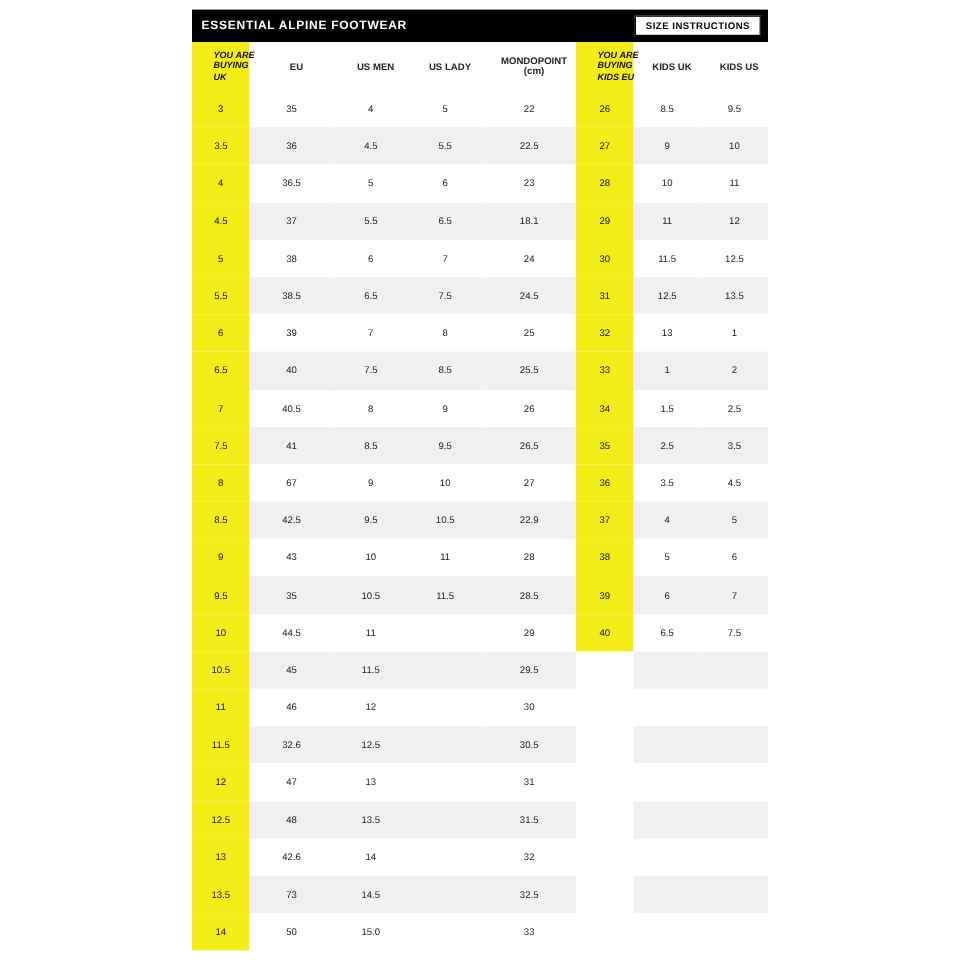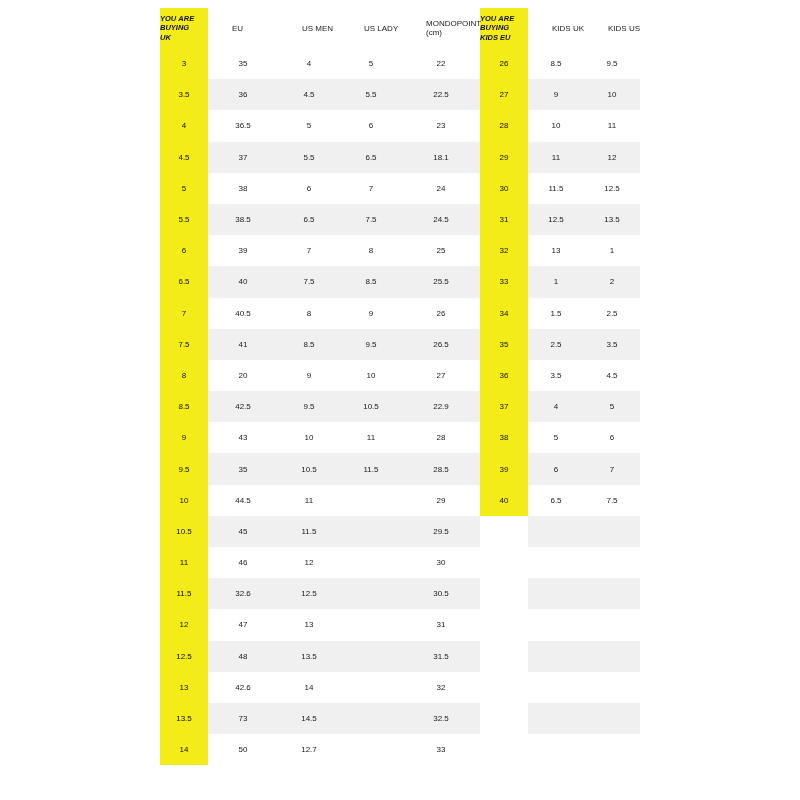--- a/index.html
+++ b/index.html
@@ -79,37 +79,37 @@
   col.c3 { width: 62px; }
   col.c4 { width: 78px; }
   col.c5 { width: 48px; }
   col.c6 { width: 56px; }
   col.c7 { width: 56px; }
 
   
   tr.head td {
     height: 40px;
     font-size: 8px;
-    font-weight: normal;
+    font-weight: bold;
     color: #222;
-    text-align: left;
-    padding-left: 24px;
+    text-align: center;
+    padding-left: 8px;
     vertical-align: middle;
   }
   td.yellow {
     background: #f3ec18;
   }
   tr.head td.yellow {
     font-style: italic;
     font-weight: bold;
     font-size: 7.5px;
     line-height: 1.25;
     color: #111;
     text-align: left;
-    padding-left: 0;
+    padding-left: 18px;
   }
   td.yellow.cell {
     font-weight: normal;
     font-style: normal;
     text-align: center;
     font-size: 8px;
     color: #111;
     padding-left: 0;
   }
   tr.alt td.white-cell {
@@ -119,20 +119,24 @@
     background: #ffffff;
   }
   td.void { background: #ffffff; }
 </style>
 </head>
 <body>
 
 <div id="page">
   <div class="sheet">
 
+    <div class="header">
+      <span class="header-title">ESSENTIAL ALPINE FOOTWEAR</span>
+      <span class="header-btn">SIZE INSTRUCTIONS</span>
+    </div>
 
     <table class="size-table">
       <colgroup>
         <col class="c0">
           <col class="c1">
           <col class="c2">
           <col class="c3">
         <col class="c4">
           <col class="c5">
           <col class="c6">
@@ -244,21 +248,21 @@
             <td class="white-cell">41</td>
             <td class="white-cell">8.5</td>
             <td class="white-cell">9.5</td>
             <td class="white-cell">26.5</td>
             <td class="yellow cell">35</td>
             <td class="white-cell">2.5</td>
             <td class="white-cell">3.5</td>
           </tr>
           <tr class="">
             <td class="yellow cell">8</td>
-            <td class="white-cell">20</td>
+            <td class="white-cell">67</td>
             <td class="white-cell">9</td>
             <td class="white-cell">10</td>
             <td class="white-cell">27</td>
             <td class="yellow cell">36</td>
             <td class="white-cell">3.5</td>
             <td class="white-cell">4.5</td>
           </tr>
           <tr class="alt">
             <td class="yellow cell">8.5</td>
             <td class="white-cell">42.5</td>
@@ -365,21 +369,21 @@
             <td class="white-cell">14.5</td>
             <td class="white-cell"></td>
             <td class="white-cell">32.5</td>
             <td class="void"></td>
             <td class="white-cell"></td>
             <td class="white-cell"></td>
           </tr>
           <tr class="">
             <td class="yellow cell">14</td>
             <td class="white-cell">50</td>
-            <td class="white-cell">12.7</td>
+            <td class="white-cell">15.0</td>
             <td class="white-cell"></td>
             <td class="white-cell">33</td>
             <td class="void"></td>
             <td class="white-cell"></td>
             <td class="white-cell"></td>
           </tr>
         </tbody>
     </table>
 
   </div>

